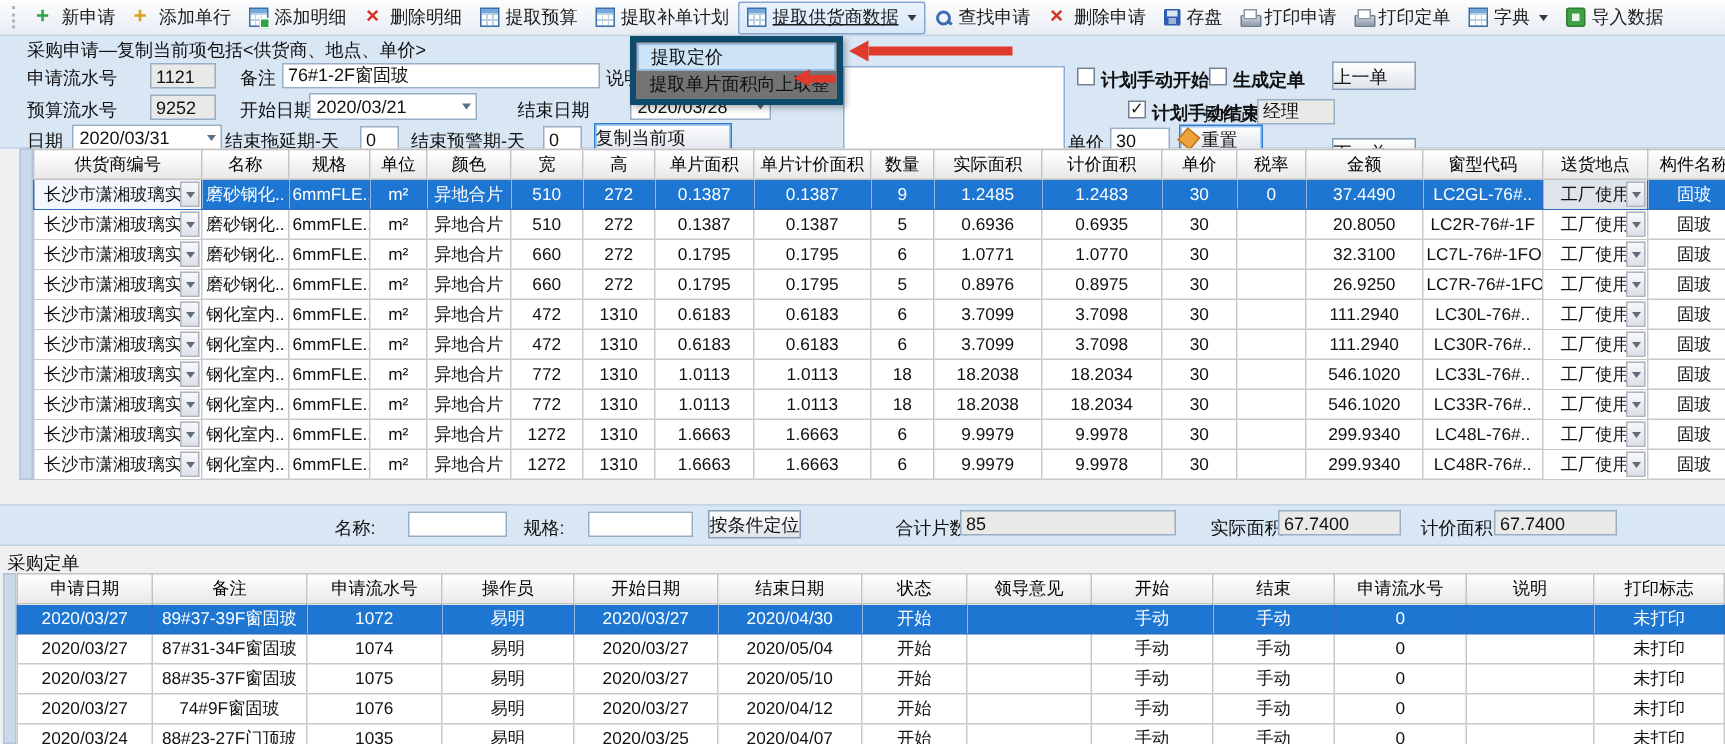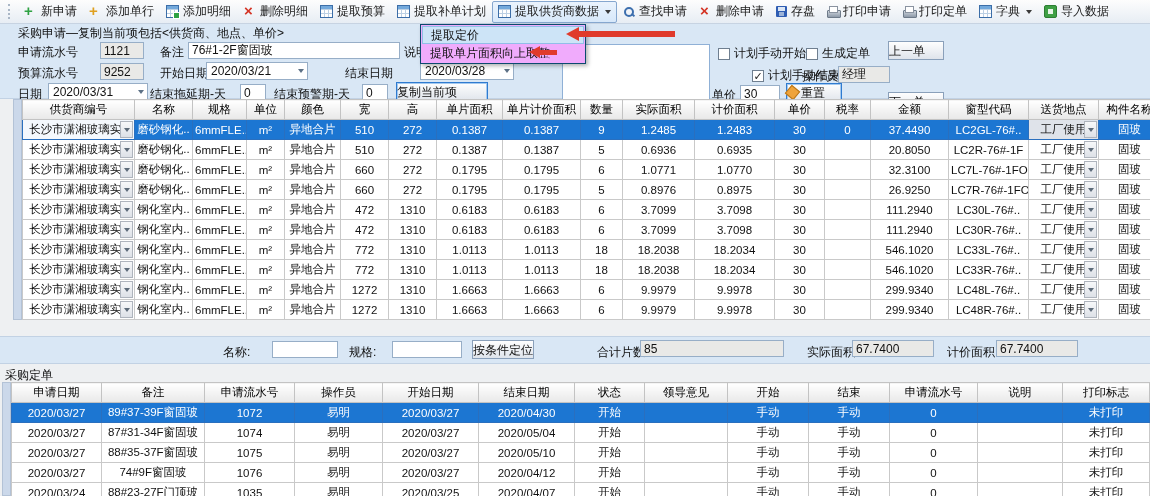--- a/index.html
+++ b/index.html
@@ -10,21 +10,21 @@
     font-size:12px;color:#111;
     -webkit-font-smoothing:antialiased;
   }
   
   .toolbar{position:absolute;left:0;top:0;width:1150px;height:24px;
     background:linear-gradient(#fdfdfd,#e7edf4);border-bottom:1px solid #c7d3e2;
     display:flex;align-items:center;padding-left:8px;box-sizing:border-box;}
   .grip{width:3px;height:15px;border-left:2px dotted #a9b6c6;margin-right:5px;}
   .tbtn{display:flex;align-items:center;gap:4px;height:20px;padding:0 5px;
     border:1px solid transparent;border-radius:2px;white-space:nowrap;color:#1a1a1a;cursor:default;}
-  .tbtn.pressed{border-color:#86a7cf;background:linear-gradient(#eaf3fd,#d7e8fa);}
+  .tbtn.pressed{border-color:#86a7cf;background:linear-gradient(#eaf3fd,#d7e8fa);text-decoration:underline;}
   .caret{width:0;height:0;border-left:3px solid transparent;border-right:3px solid transparent;border-top:4px solid #3a3a3a;margin-left:2px;}
   
   .ic{display:inline-block;position:relative;width:13px;height:13px;}
   .add-icon::before,.add-row-icon::before{content:"+";position:absolute;left:0;top:-3px;font-size:15px;font-weight:bold;}
   .add-icon::before{color:#2fa243;}
   .add-row-icon::before{color:#dfa01f;}
   .delete-icon::before{content:"×";position:absolute;left:1px;top:-3px;font-size:15px;font-weight:bold;color:#d43425;}
   .grid-icon,.dict-icon,.add-detail-icon{border:1px solid #3c6ea8;background:
     linear-gradient(#73a9dc 0 3px,rgba(0,0,0,0) 3px),
     repeating-linear-gradient(to right,rgba(0,0,0,0) 0 3px,#bcd0e4 3px 4px),
@@ -42,29 +42,29 @@
   .print-icon::after{content:"";position:absolute;left:2px;top:0;width:7px;height:5px;background:#fff;border:1px solid #8a93a0;}
   .import-icon{width:11px;height:11px;background:#3fa045;border-radius:2px;border:1px solid #2d7e33;}
   .import-icon::before{content:"";position:absolute;left:3px;top:3px;width:5px;height:5px;background:#e8f5e9;}
   
   .form-panel{position:absolute;left:0;top:24px;width:1150px;height:74px;background:#d9e7f5;border-bottom:1px solid #c2d2e4;}
   .lbl{position:absolute;white-space:nowrap;color:#101010;}
   .tx{position:absolute;box-sizing:border-box;height:17px;border:1px solid #97aec7;background:#fff;font:12px "Liberation Sans","DejaVu Sans",sans-serif;padding:0 3px;color:#111;}
   .tx.ro{background:#e9e9e7;}
   .combo{position:absolute;box-sizing:border-box;height:18px;border:1px solid #97aec7;background:#fff;padding:1px 14px 0 4px;white-space:nowrap;}
   .combo .chev{position:absolute;right:3px;top:6px;width:0;height:0;border-left:3px solid transparent;border-right:3px solid transparent;border-top:4px solid #5d7186;}
-  .cb{position:absolute;display:flex;align-items:center;gap:4px;white-space:nowrap;}
+  .cb{position:absolute;display:flex;gap:4px;white-space:nowrap;font-weight:bold;}
   .cb .box{width:12px;height:12px;background:#fff;border:1px solid #6f7f90;box-sizing:border-box;font-size:11px;line-height:10px;text-align:center;color:#1c1c1c;}
   .cb .box.checked::before{content:"✓";}
   .btn{position:absolute;box-sizing:border-box;border:1px solid #8aa0ba;background:linear-gradient(#fefefe,#dfe4eb);font-size:12px;padding-top:1px;color:#111;}
   .btn.focus{border:1px solid #2f7bd0;box-shadow:inset 0 0 0 1px #a4c9ef;}
   .textarea-box{position:absolute;background:#fff;border:1px solid #8fb0d6;box-sizing:border-box;}
   .reset-icon{display:inline-block;width:9px;height:9px;background:#efa33a;border:1px solid #b8771c;transform:rotate(40deg);margin-right:3px;vertical-align:-1px;}
   
-  .menu{position:absolute;left:420px;top:24px;width:166px;background:#f0abfc;border:1px solid #0c4a6e;box-shadow:2px 2px 4px rgba(0,0,0,.3);z-index:30;padding:1px;box-sizing:border-box;}
+  .menu{position:absolute;left:420px;top:24px;width:142px;background:#737373;border:4px solid #0c4a6e;box-shadow:2px 2px 4px rgba(0,0,0,.3);z-index:30;padding:1px;box-sizing:border-box;}
   .menu-item{height:18px;line-height:18px;padding:0 8px;white-space:nowrap;box-sizing:border-box;}
   .menu-item.hl{background:#cde4f7;border:1px solid #92bde8;line-height:16px;}
   
   .red-arrow{position:absolute;z-index:40;display:flex;align-items:center;}
   .red-arrow .tri{width:0;height:0;border-top:7px solid transparent;border-bottom:7px solid transparent;border-right:13px solid #e03a2c;}
   .red-arrow .tail{height:6px;background:#e03a2c;}
   
   .grid-wrap{position:absolute;display:flex;align-items:flex-start;}
   .gutter{width:9px;background:#cbd8ea;border:1px solid #b3c2d6;box-sizing:border-box;}
   table.grid{border-collapse:collapse;table-layout:fixed;background:#fff;font-size:11.5px;}
@@ -165,21 +165,21 @@
   </div>
   <div class="cb" style="left:806px;top:21px;">
     <span class="box"></span>
     <span>生成定单</span>
   </div>
   <div class="btn" style="left:888px;top:17px;width:56px;height:19px;">上一单</div>
 
   <div class="lbl" style="left:18px;top:41px;">预算流水号</div>
   <input class="tx ro" style="left: 100px; top: 39px; width: 44px;" readonly="" value="9252">
   <div class="lbl" style="left:160px;top:41px;">开始日期</div>
-  <div class="combo" style="left:206px;top:38px;width:102px;">
+  <div class="combo" style="left:206px;top:38px;width:112px;">
     <span>2020/03/21</span>
     <span class="chev"></span>
   </div>
   <div class="lbl" style="left:345px;top:41px;">结束日期</div>
   <div class="combo" style="left:420px;top:38px;width:94px;">
     <span>2020/03/28</span>
     <span class="chev"></span>
   </div>
 
   <div class="cb" style="left:752px;top:43px;">

